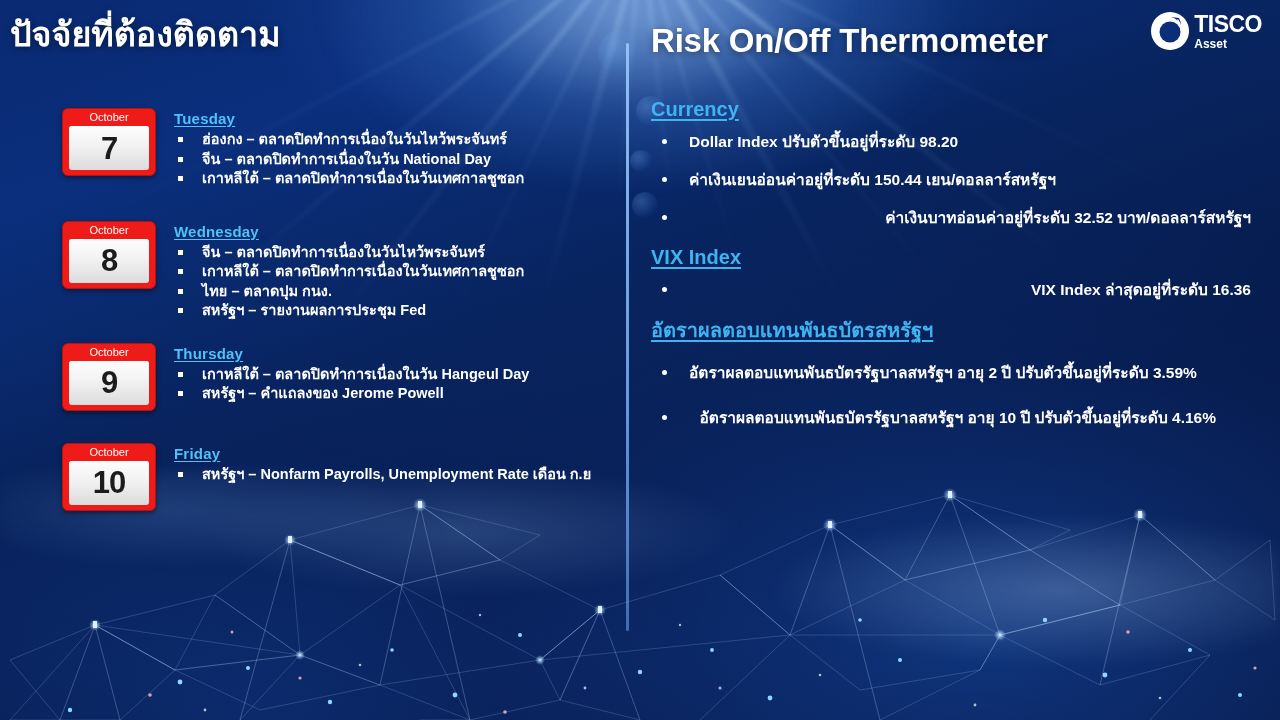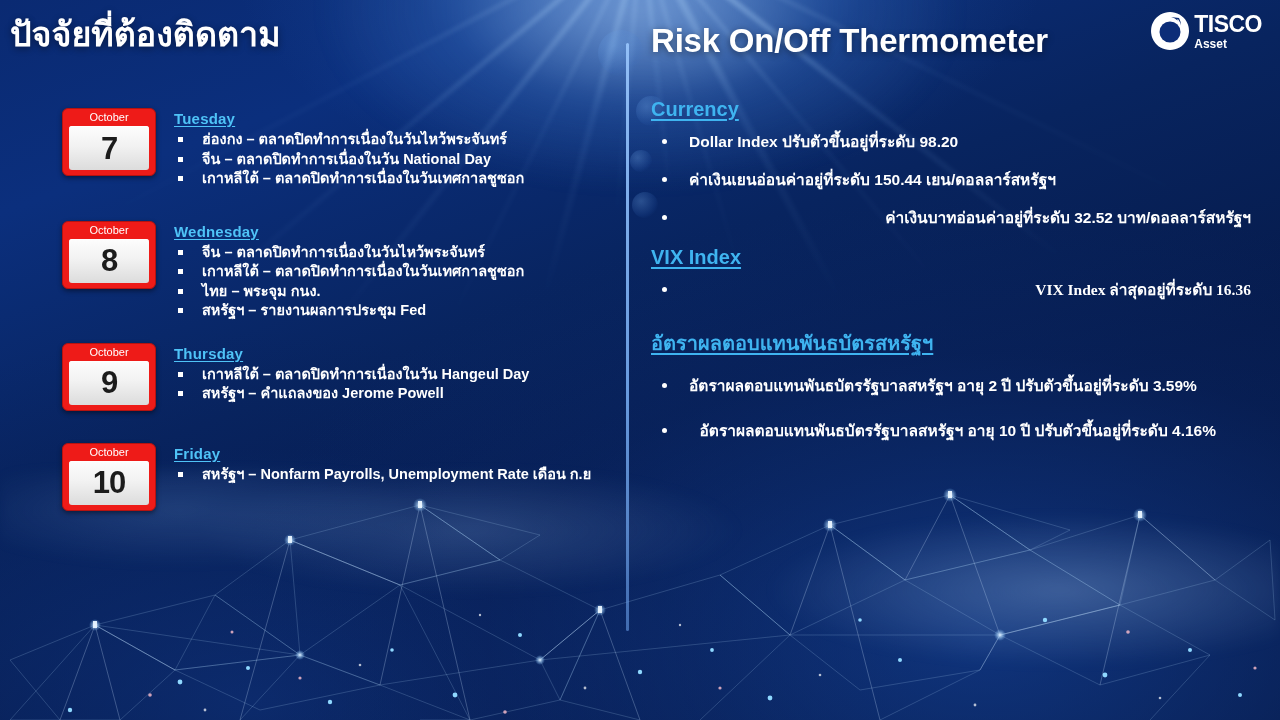--- a/index.html
+++ b/index.html
@@ -329,21 +329,21 @@
         <div class="cal-month">October</div>
         <div class="cal-face">
           <span class="cal-day">8</span>
         </div>
       </div>
       <div class="day-text">
         <div class="weekday">Wednesday</div>
         <ul class="sq">
           <li>จีน – ตลาดปิดทำการเนื่องในวันไหว้พระจันทร์</li>
           <li>เกาหลีใต้ – ตลาดปิดทำการเนื่องในวันเทศกาลชูซอก</li>
-          <li>ไทย – พระจุม กนง.</li>
+          <li>ไทย – ตลาดปุม กนง.</li>
           <li>สหรัฐฯ – รายงานผลการประชุม Fed</li>
         </ul>
       </div>
     </div>
 
     <div class="day-block" style="margin-bottom:32px;">
       <div class="cal">
         <div class="cal-month">October</div>
         <div class="cal-face">
           <span class="cal-day">9</span>
@@ -381,21 +381,21 @@
       <div class="sec-head">Currency</div>
       <ul class="dot" style="margin-bottom:18px;">
         <li>Dollar Index ปรับตัวขึ้นอยู่ที่ระดับ 98.20</li>
         <li>ค่าเงินเยนอ่อนค่าอยู่ที่ระดับ  150.44 เยน/ดอลลาร์สหรัฐฯ</li>
         <li>ค่าเงินบาทอ่อนค่าอยู่ที่ระดับ  32.52 บาท/ดอลลาร์สหรัฐฯ</li>
       </ul>
     </div>
 
     <div>
       <div class="sec-head">VIX Index</div>
-      <ul class="dot" style="margin-bottom:27px;font-family:Liberation Serif, serif;">
+      <ul class="dot" style="margin-bottom:14px;">
         <li> VIX Index  ล่าสุดอยู่ที่ระดับ 16.36</li>
       </ul>
     </div>
 
     <div>
       <div class="sec-head">อัตราผลตอบแทนพันธบัตรสหรัฐฯ</div>
       <ul class="dot" style="max-width:565px;margin-top:16px;">
         <li style="margin-bottom:24px;">อัตราผลตอบแทนพันธบัตรรัฐบาลสหรัฐฯ  อายุ 2 ปี ปรับตัวขึ้นอยู่ที่ระดับ 3.59%</li>
         <li>อัตราผลตอบแทนพันธบัตรรัฐบาลสหรัฐฯ  อายุ 10 ปี ปรับตัวขึ้นอยู่ที่ระดับ 4.16%</li>
       </ul>

